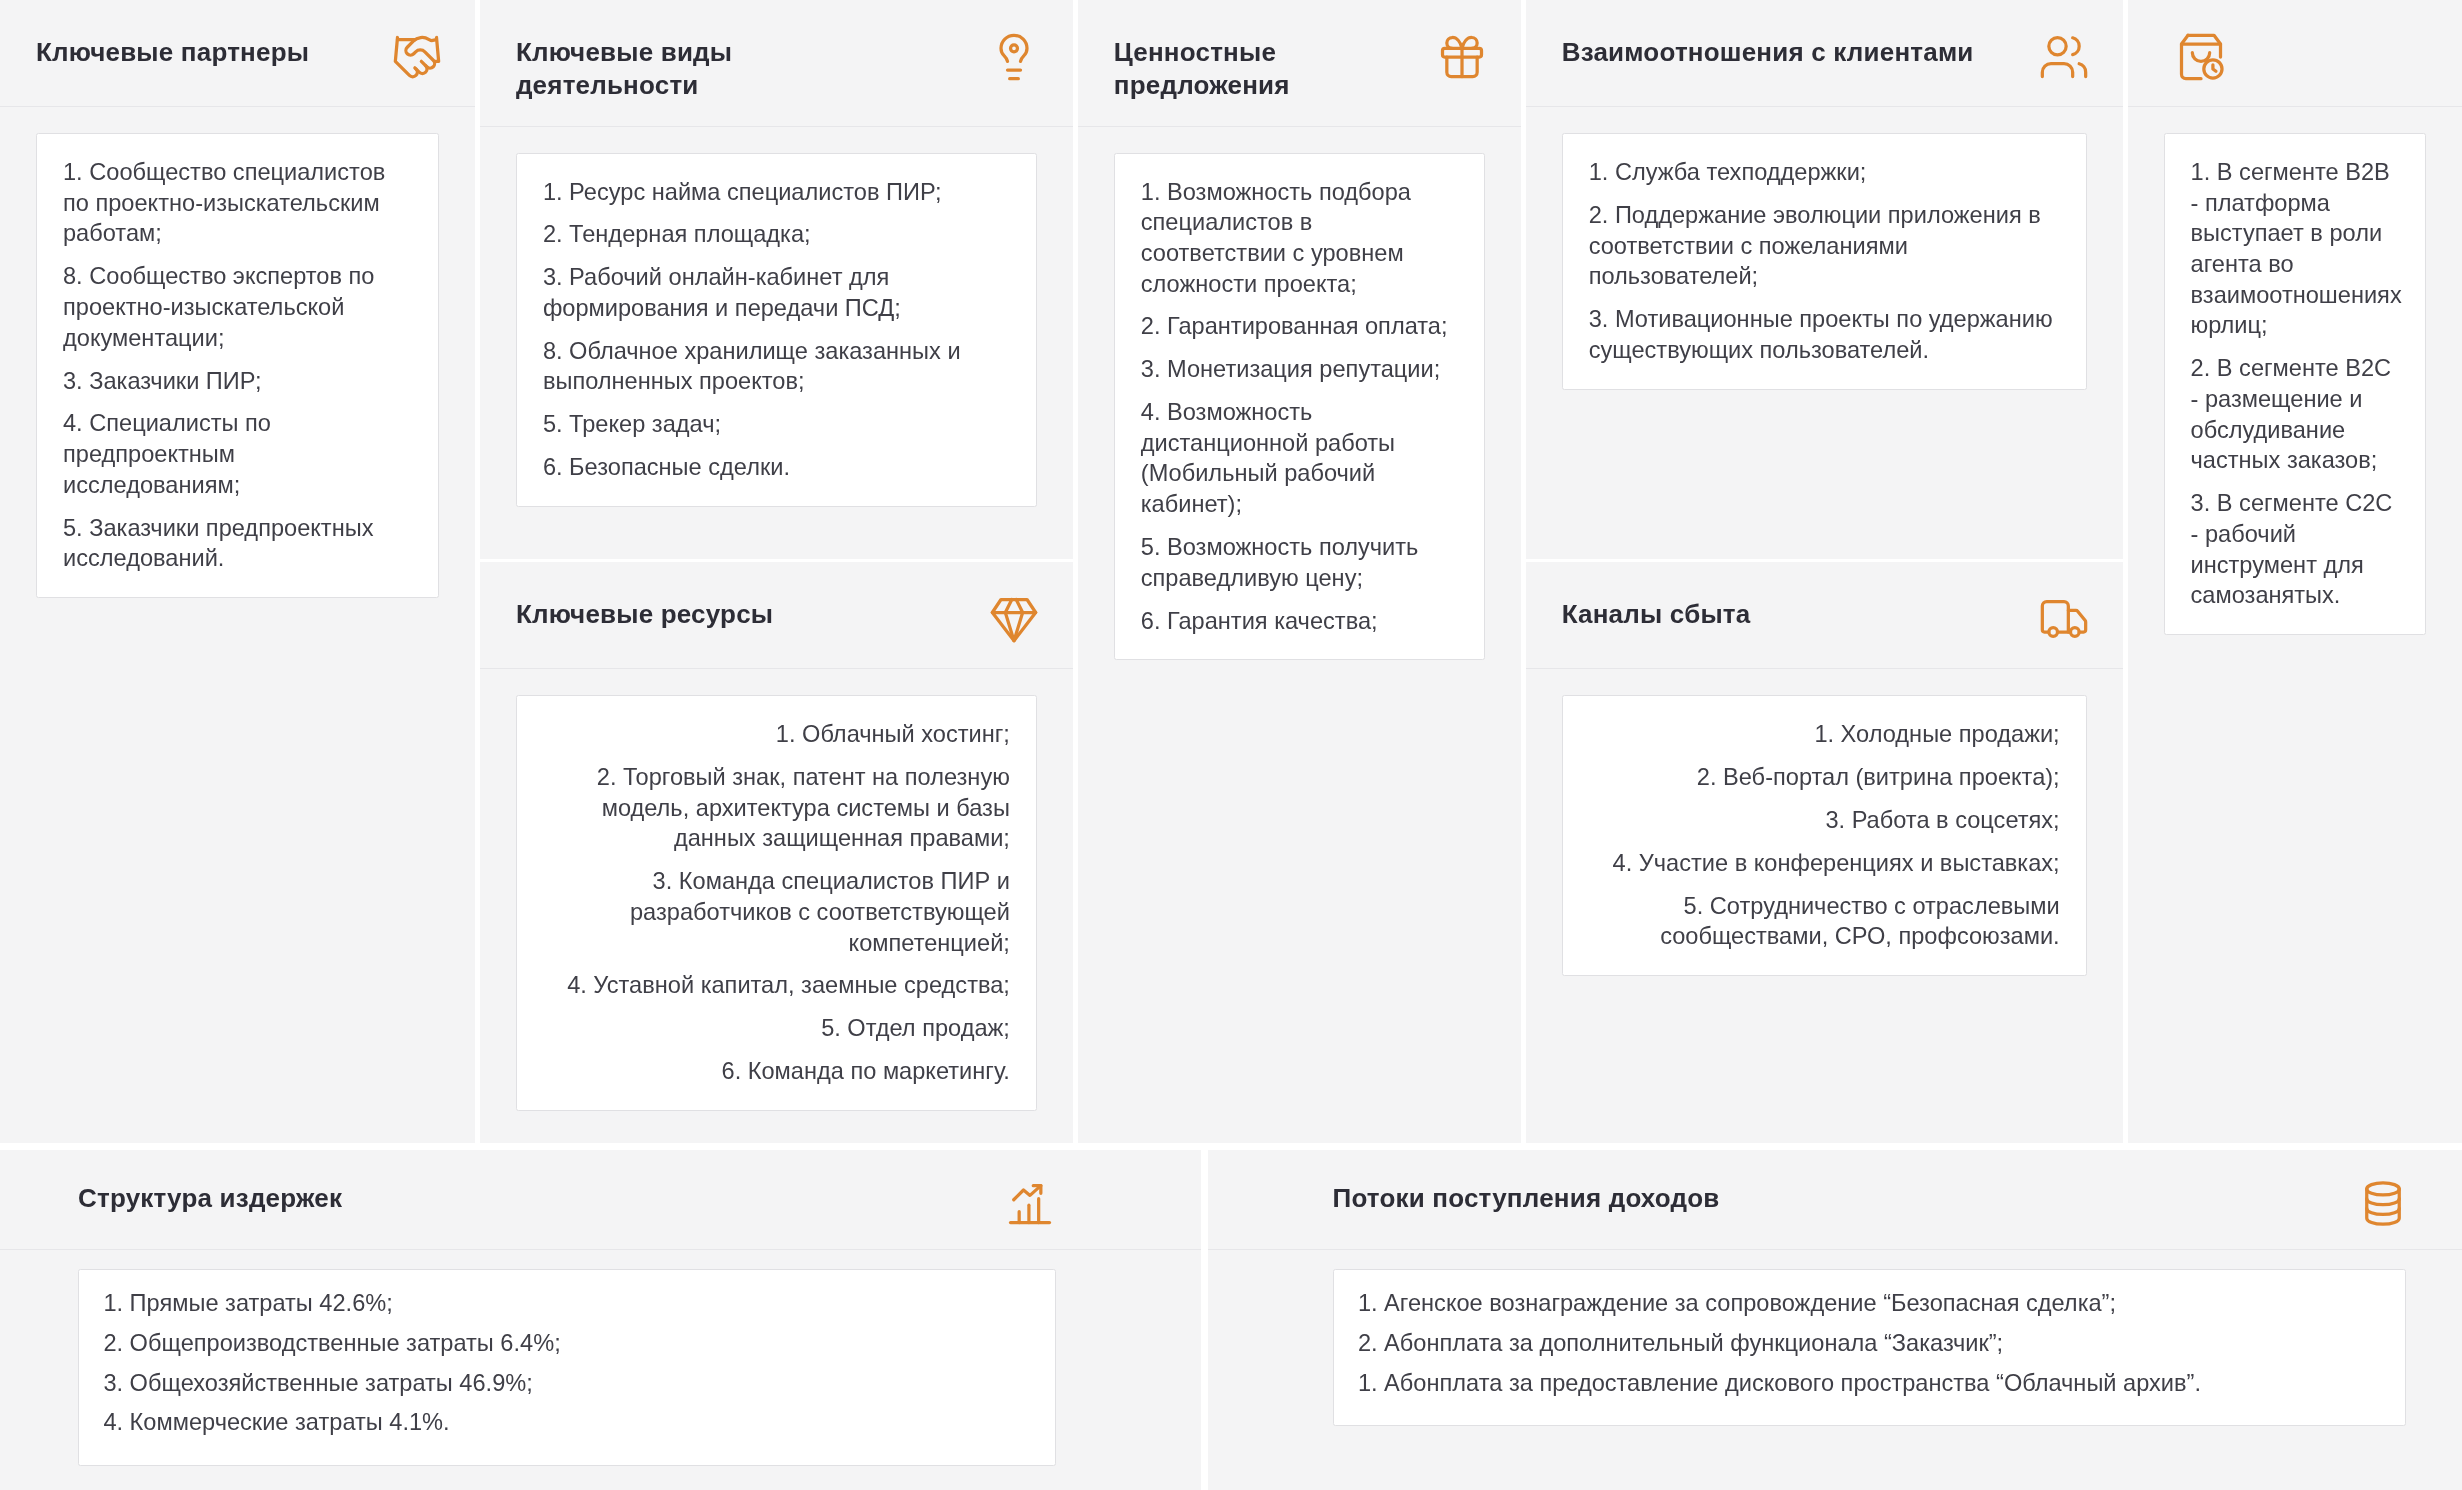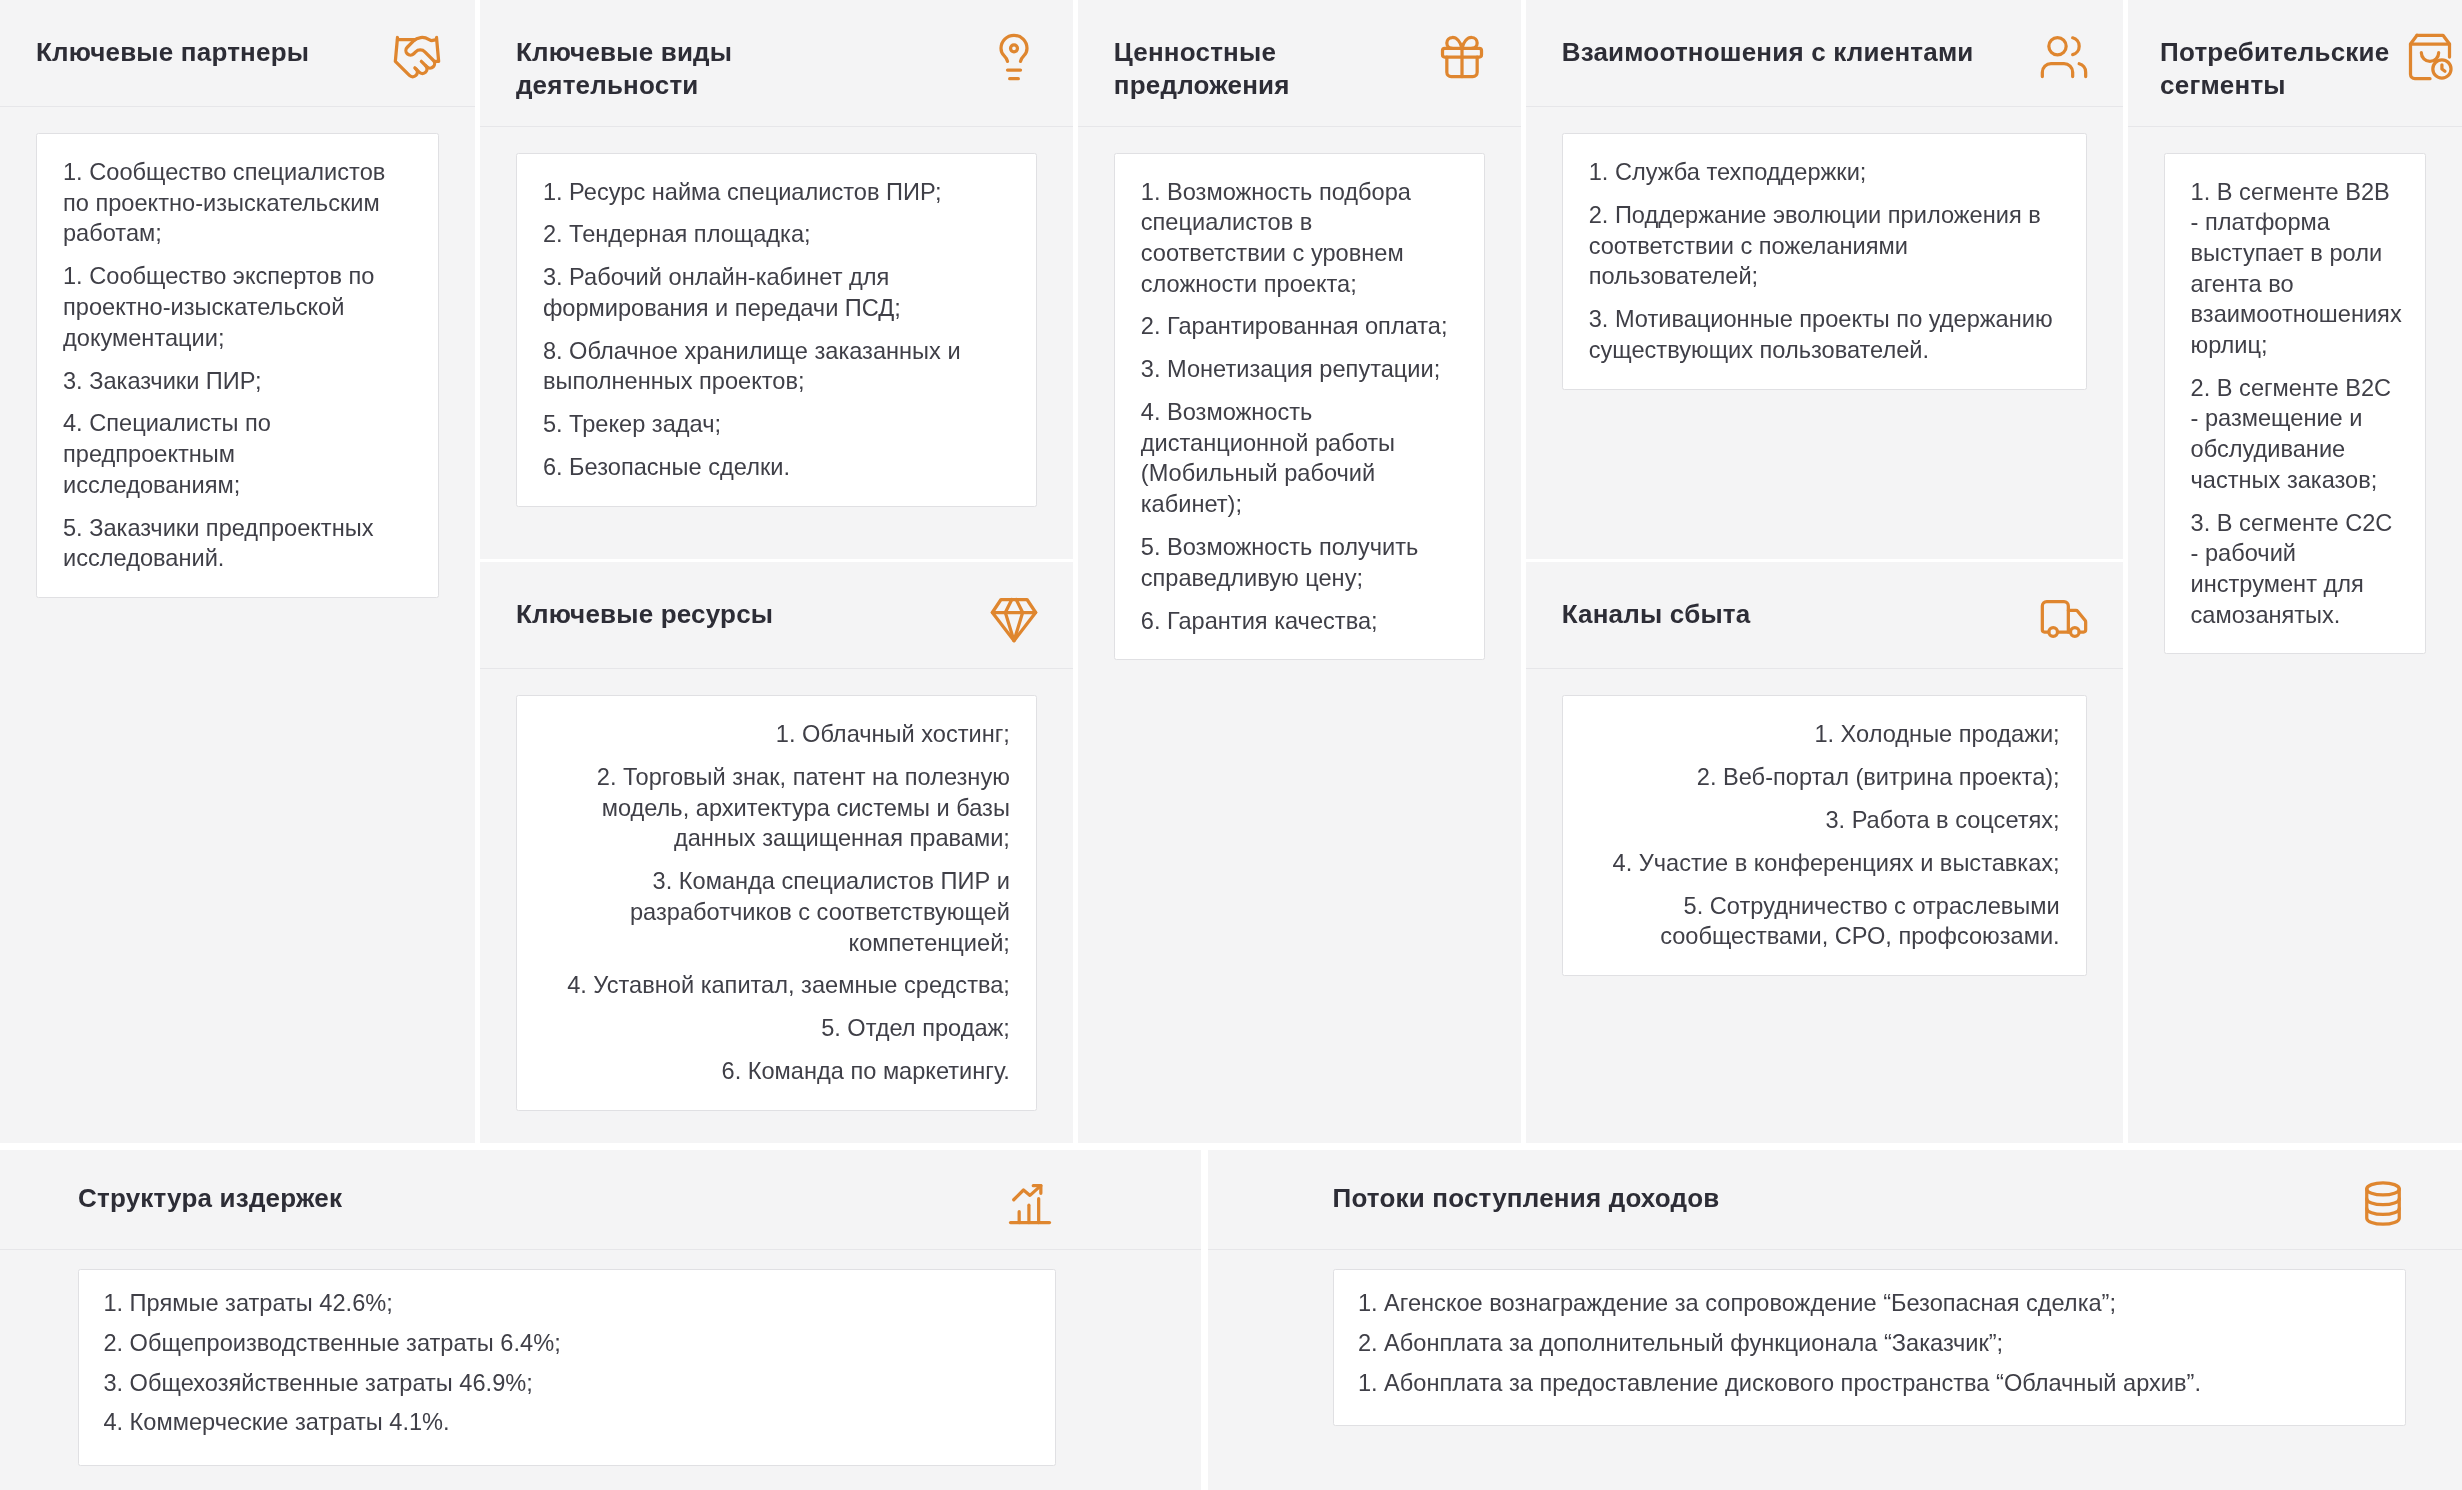--- a/index.html
+++ b/index.html
@@ -68,21 +68,21 @@
             <path d="m14 14 2.5 2.5a1 1 0 1 0 3-3l-3.88-3.88a3 3 0 0 0-4.24 0l-.88.88a1 1 0 1 1-3-3l2.81-2.81a5.79 5.79 0 0 1 7.06-.87l.47.28a2 2 0 0 0 1.42.25L21 4"></path>
             <path d="m21 3 1 11h-2"></path>
             <path d="M3 3 2 14l6.5 6.5a1 1 0 1 0 3-3"></path>
             <path d="M3 4h8"></path>
           </svg>
         </span>
       </header>
       <div class="card">
         <ul class="items">
             <li>1. Сообщество специалистов по проектно-изыскательским работам;</li>
-            <li>1. Сообщество экспертов по проектно-изыскательской документации;</li>
+            <li>8. Сообщество экспертов по проектно-изыскательской документации;</li>
             <li>3. Заказчики ПИР;</li>
             <li>4. Специалисты по предпроектным исследованиям;</li>
             <li>5. Заказчики предпроектных исследований.</li>
           </ul>
       </div>
     </section>
 
     <div class="col-split">
       <section class="panel first">
         <header class="panel-header">
@@ -196,21 +196,20 @@
               <li>3. Работа в соцсетях;</li>
               <li>4. Участие в конференциях и выставках;</li>
               <li>5. Сотрудничество с отраслевыми сообществами, СРО, профсоюзами.</li>
             </ul>
         </div>
       </section>
     </div>
 
     <section class="panel seg">
       <header class="panel-header">
-        <h2 class="two-line">Потребительские сегменты</h2>
         <span class="icon">
           <svg viewBox="0 0 24 24" fill="none" stroke="currentColor" stroke-width="1.5" stroke-linecap="round" stroke-linejoin="round">
             <path d="M6 2 3 6v14a2 2 0 0 0 2 2h7"></path>
             <path d="M6 2h12l3 4v6"></path>
             <path d="M3 6h18"></path>
             <path d="M16 10a4 4 0 0 1-8 0"></path>
             <circle cx="17.5" cy="17.5" r="4.2"></circle>
             <path d="M17.5 15.6v1.9l1.4 1.1"></path>
           </svg>
         </span>

